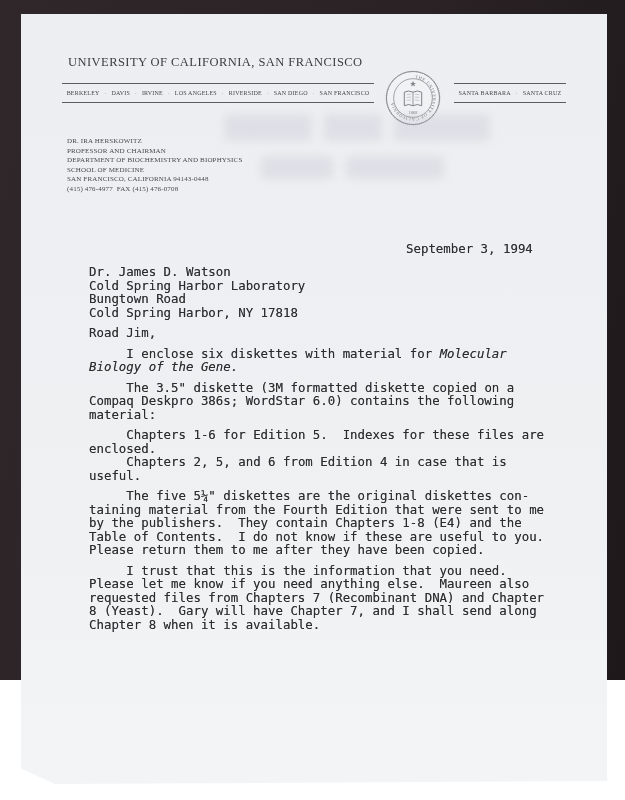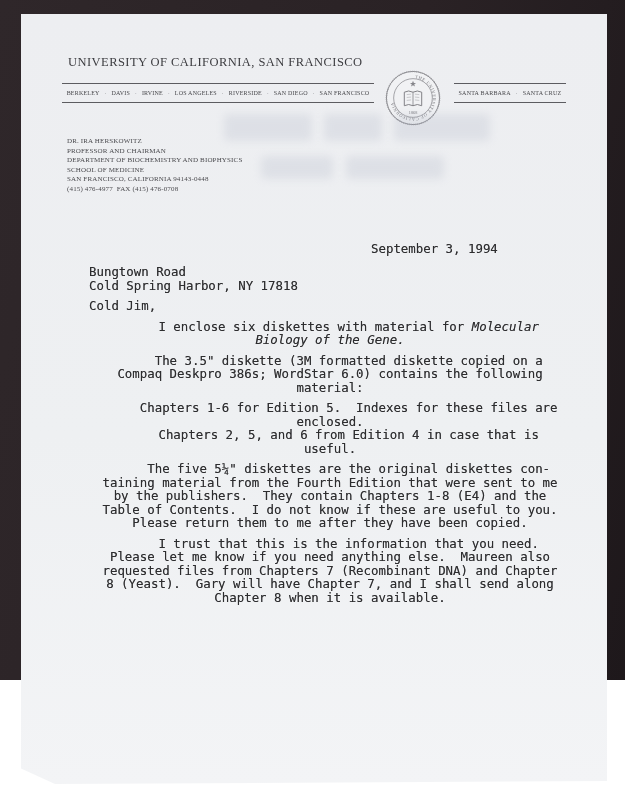--- a/index.html
+++ b/index.html
@@ -65,25 +65,25 @@
   .g4 { left: 55px;  top: 46px; width: 72px; height: 23px; opacity: 0.16; }
   .g5 { left: 140px; top: 46px; width: 98px; height: 23px; opacity: 0.16; }
 
   
   .typed-common {
     font-family: "DejaVu Sans Mono", monospace;
     font-size: 12.4px; line-height: 13.5px;
     color: #2d2d2f;
     text-shadow: 0 0 0.5px rgba(45,45,47,0.55);
   }
-  .date-line { position: absolute; left: 350px; top: 228px; white-space: pre; }
+  .date-line { position: absolute; left: 385px; top: 228px; white-space: pre; }
   .typed-block { position: absolute; left: 68px; top: 251px; width: 482px; }
   .recipient div { white-space: pre; }
   .salutation { margin-top: 7px; white-space: pre; }
-  .para { margin-top: 7px; white-space: pre-wrap; text-align: center; }
+  .para { margin-top: 7px; white-space: pre-wrap; }
   .para .run-italic { font-style: italic; }
 </style>
 </head>
 <body>
 
 <div class="scene">
   <div class="paper">
 
     <div class="lh-title">UNIVERSITY OF CALIFORNIA, SAN FRANCISCO</div>
 
@@ -146,24 +146,26 @@
       <div class="blob g2"></div>
       <div class="blob g3"></div>
       <div class="blob g4"></div>
       <div class="blob g5"></div>
     </div>
 
     <div class="date-line typed-common">September 3, 1994</div>
 
     <div class="typed-block typed-common">
       <div class="recipient" id="recipient-block">
+          <div>Dr. James D. Watson</div>
+          <div>Cold Spring Harbor Laboratory</div>
           <div>Bungtown Road</div>
           <div>Cold Spring Harbor, NY 17818</div>
         </div>
-      <div class="salutation">Cold Jim,</div>
+      <div class="salutation">Road Jim,</div>
       <div id="paragraphs">
           <div class="para"><span class="run">     I enclose six diskettes with material for </span><span class="run-italic">Molecular
 Biology of the Gene.</span></div>
           <div class="para"><span class="run">     The 3.5" diskette (3M formatted diskette copied on a
 Compaq Deskpro 386s; WordStar 6.0) contains the following
 material:</span></div>
           <div class="para"><span class="run">     Chapters 1-6 for Edition 5.  Indexes for these files are
 enclosed.
      Chapters 2, 5, and 6 from Edition 4 in case that is
 useful.</span></div>

